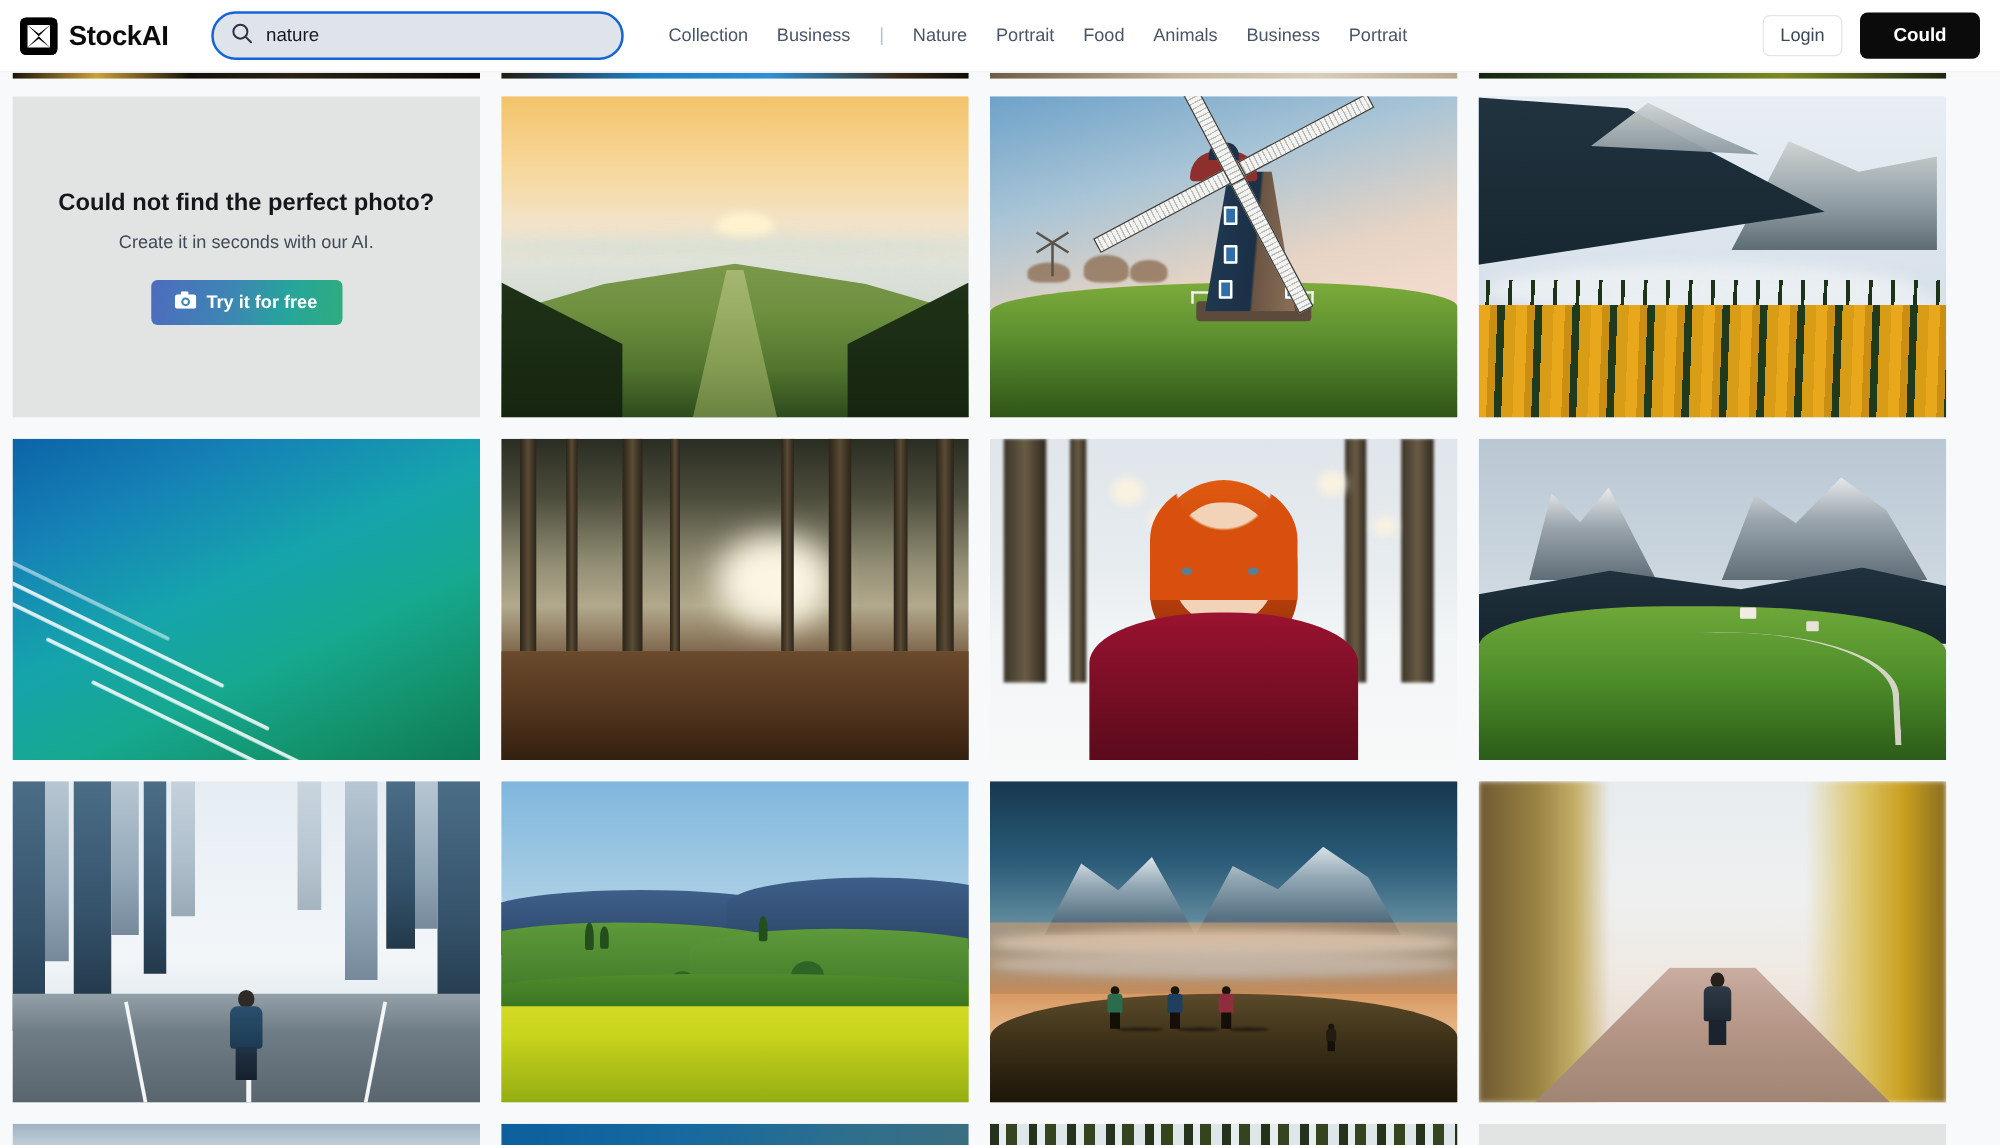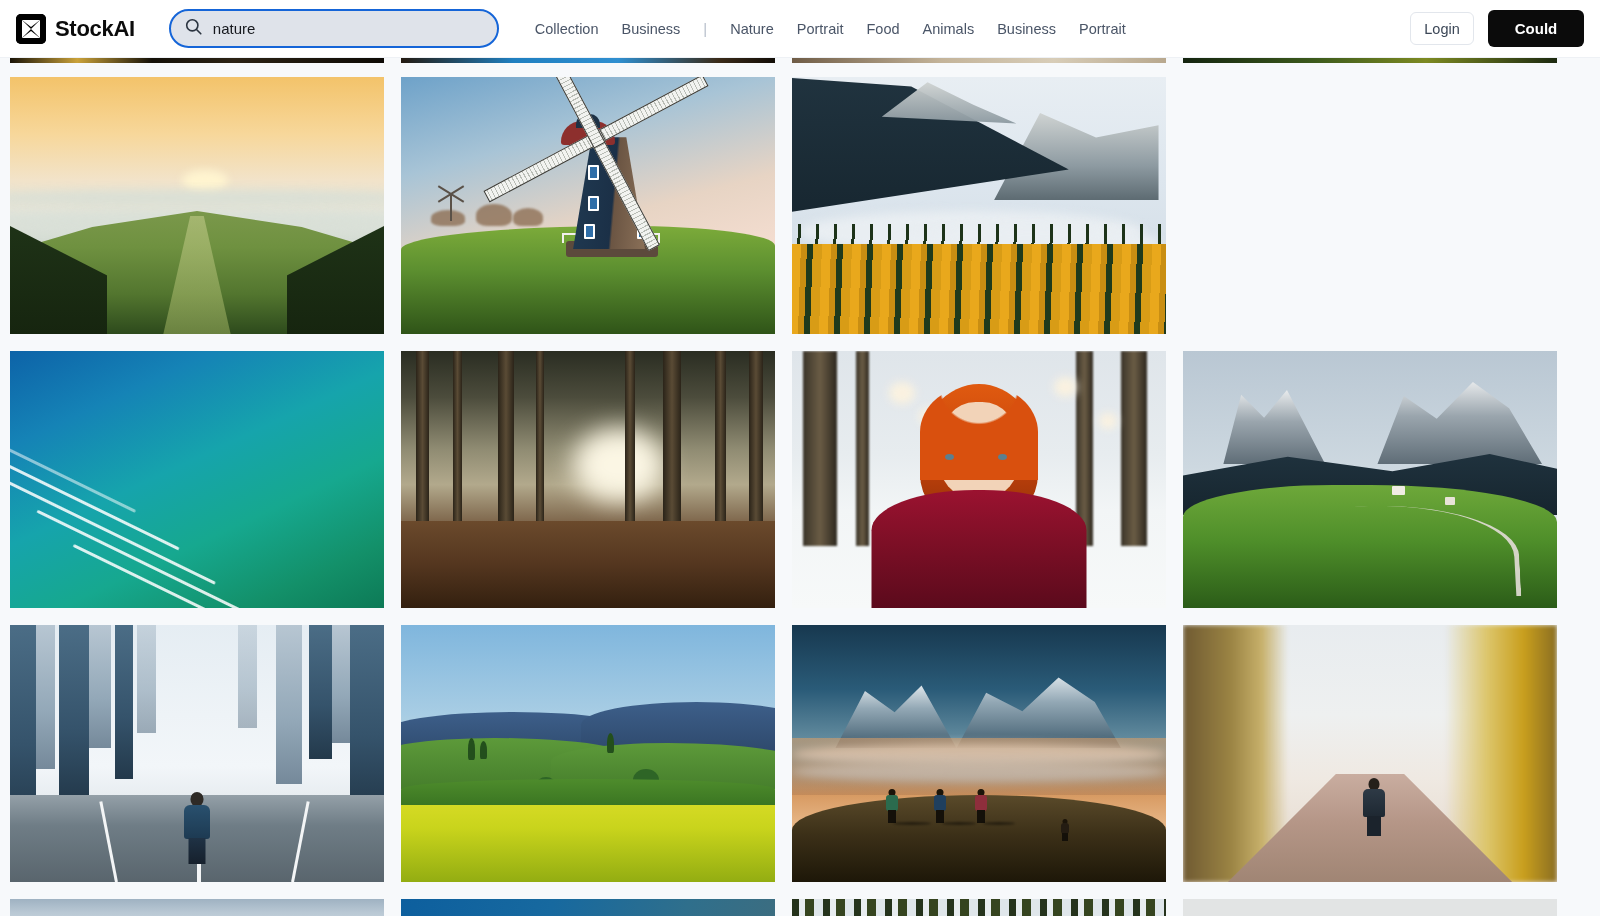--- a/index.html
+++ b/index.html
@@ -304,20 +304,37 @@
     <div class="cell">
         <div class="sliver-c"></div>
       </div>
     <div class="cell">
         <div class="sliver-d"></div>
       </div>
   </div>
 
   <div class="row">
 
+    <div class="cell">
+      <div class="promo">
+        <div class="promo-title">Could not find the perfect photo?</div>
+        <div class="promo-sub">Create it in seconds with our AI.</div>
+        <button class="promo-btn">
+          <span class="cam">
+            <svg width="17" height="14" viewBox="0 0 17 14">
+              <rect x="0" y="2.6" width="17" height="11.4" rx="2" fill="#fff"></rect>
+              <rect x="4.7" y="0" width="6" height="3.4" rx="1" fill="#fff"></rect>
+              <circle cx="8.5" cy="8.4" r="3.5" fill="#3d86b4"></circle>
+              <circle cx="8.5" cy="8.4" r="1.9" fill="#fff"></circle>
+            </svg>
+          </span>
+          <span>Try it for free</span>
+        </button>
+      </div>
+    </div>
 
     <div class="cell">
       <div class="ph">
         <div class="sky-sunrise"></div>
         <div class="sun"></div>
         <div class="fog-band" style="top:44%;height:16px;"></div>
         <div class="fog-band" style="top:52%;height:20px;opacity:.7;"></div>
         <div class="valley"></div>
         <div class="treeline-l"></div>
         <div class="treeline-r"></div>

